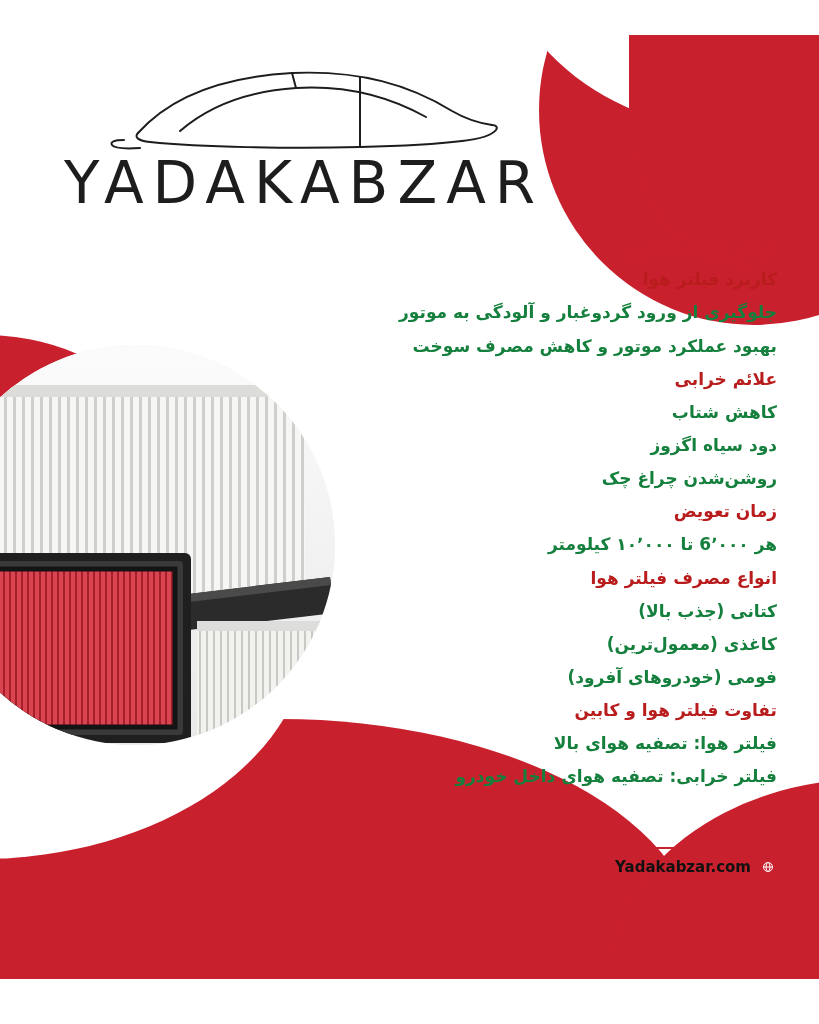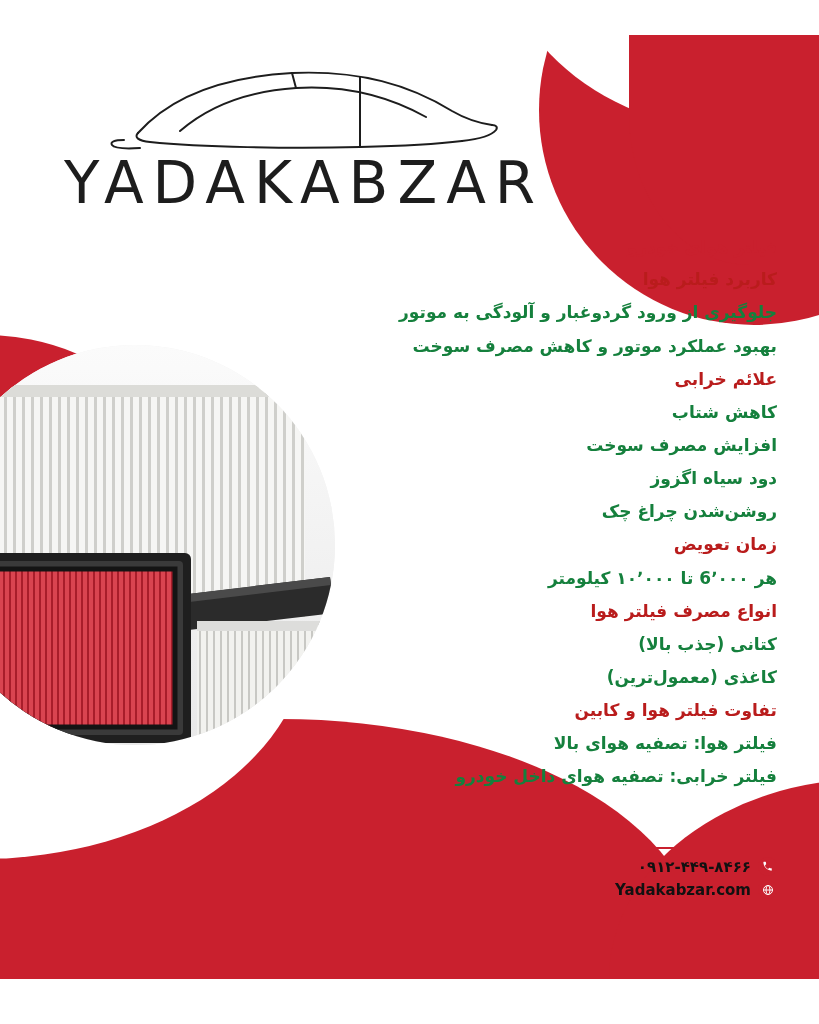--- a/index.html
+++ b/index.html
@@ -271,54 +271,46 @@
 
     <div>
       <div class="heading">کاربرد فیلتر هوا</div>
       <div class="item">جلوگیری از ورود گردوغبار و آلودگی به موتور</div>
       <div class="item">بهبود عملکرد موتور و کاهش مصرف سوخت</div>
     </div>
 
     <div>
       <div class="heading">علائم خرابی</div>
       <div class="item">کاهش شتاب</div>
-      <div class="item">افزایش مصرف سوخت</div>
       <div class="item">دود سیاه اگزوز</div>
       <div class="item">روشن‌شدن چراغ چک</div>
     </div>
 
     <div>
       <div class="heading">زمان تعویض</div>
       <div class="item">هر 6٬۰۰۰ تا ۱۰٬۰۰۰ کیلومتر</div>
     </div>
 
     <div>
       <div class="heading">انواع مصرف فیلتر هوا</div>
       <div class="item">کتانی (جذب بالا)</div>
       <div class="item">کاغذی (معمول‌ترین)</div>
+      <div class="item">فومی (خودروهای آفرود)</div>
     </div>
 
     <div>
       <div class="heading">تفاوت فیلتر هوا و کابین</div>
       <div class="item">فیلتر هوا: تصفیه هوای بالا</div>
       <div class="item">فیلتر خرابی: تصفیه هوای داخل خودرو</div>
     </div>
   </div>
 
   <div class="footer">
     <div class="footer-rule"></div>
 
-    <div class="contact-row">
-      <span class="contact-text">۰۹۱۲-۴۴۹-۸۴۶۶</span>
-      <span class="ic">
-        <svg width="11" height="11" viewBox="0 0 24 24" fill="#ffffff">
-          <path d="M6.6 10.8c1.4 2.8 3.8 5.1 6.6 6.6l2.2-2.2c.3-.3.7-.4 1.1-.2 1.2.4 2.5.6 3.8.6.6 0 1 .4 1 1V20c0 .6-.4 1-1 1C11.3 21 3 12.7 3 2.4c0-.6.4-1 1-1h3.5c.6 0 1 .4 1 1 0 1.3.2 2.6.6 3.8.1.4 0 .8-.2 1.1l-2.3 2.5z"></path>
-        </svg>
-      </span>
-    </div>
 
     <div class="contact-row">
       <span class="contact-text">Yadakabzar.com</span>
       <span class="ic">
         <svg width="12" height="12" viewBox="0 0 24 24" fill="none" stroke="#ffffff" stroke-width="2">
           <circle cx="12" cy="12" r="9"></circle>
           <ellipse cx="12" cy="12" rx="4" ry="9"></ellipse>
           <path d="M3 12h18"></path>
         </svg>
       </span>

